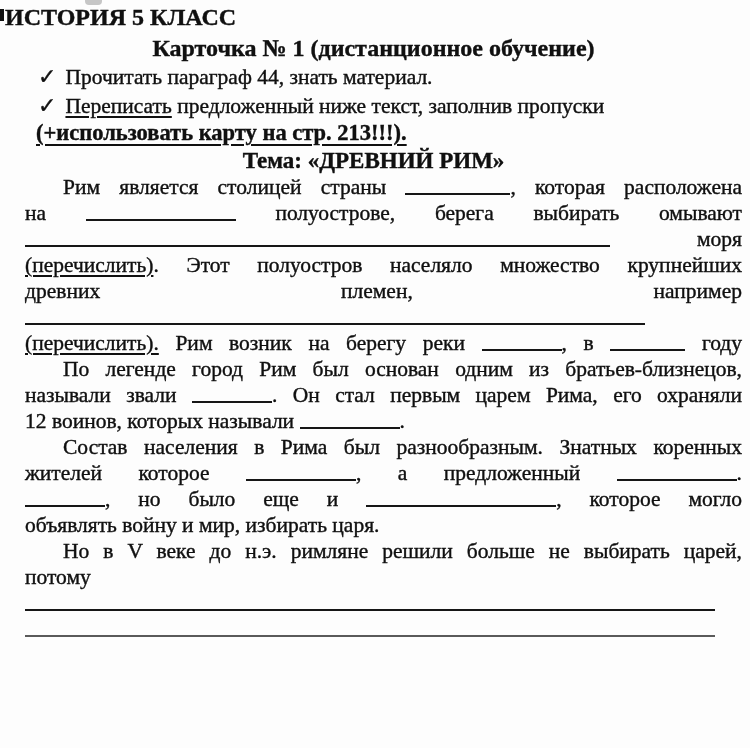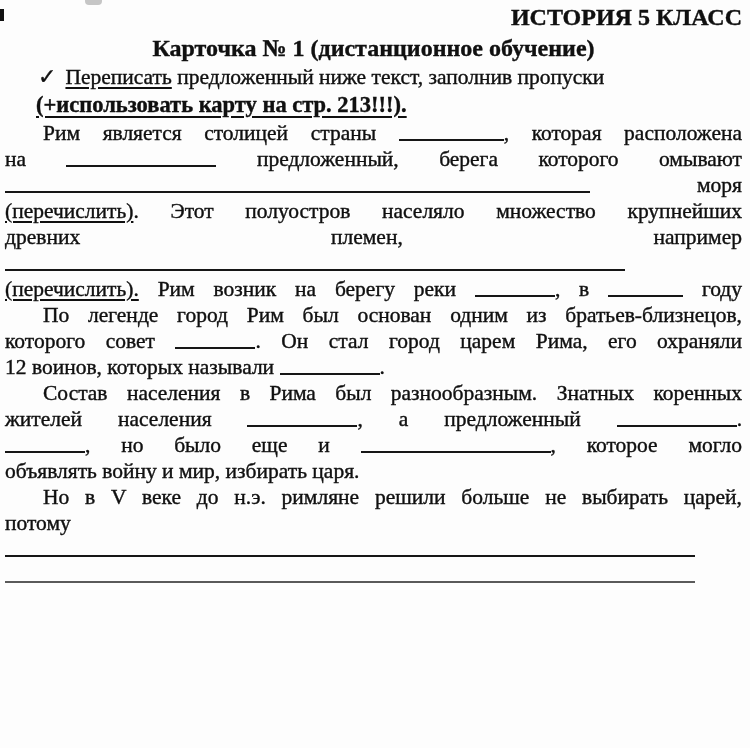--- a/index.html
+++ b/index.html
@@ -6,39 +6,39 @@
   body{
     width:750px;height:748px;
     background:#fdfdfd;
     font-family:"Liberation Serif","DejaVu Serif",serif;
     color:#101010;
     -webkit-text-stroke:0.4px #101010;
     overflow:hidden;
     position:relative;
   }
   .page{padding:2px 8px 0 5px;}
-  .title{font-size:24px;font-weight:bold;text-align:right;line-height:31px;}
+  .title{font-size:24px;font-weight:bold;text-align:left;line-height:31px;}
   .subtitle{font-size:24px;font-weight:bold;text-align:center;line-height:30px;}
   .task-heading-row{line-height:29px;padding-left:2px;}
   .task-heading{
     font-size:23px;font-weight:bold;
     text-decoration:underline;text-decoration-thickness:2px;text-underline-offset:4px;
   }
   .check-item{font-size:21.5px;line-height:27.5px;padding-left:33px;}
   .check-icon{display:inline-block;margin-right:9px;font-size:22px;}
   .note-row{line-height:26px;padding-left:31px;}
   .note{
     font-size:22.5px;font-weight:bold;
     text-decoration:underline;text-decoration-thickness:2px;text-underline-offset:4px;text-align:center;
   }
   .theme{font-size:23px;font-weight:bold;text-align:center;line-height:26px;}
   .doc-body{margin-top:0;}
   .bodyline{
     font-size:21.5px;line-height:26px;
-    text-align:justify;text-align-last:justify;
+    text-align:justify;text-align-last:justify;margin-left:20px;
   }
   .bodyline.left{text-align:left;text-align-last:auto;}
   .bodyline.indent{text-indent:38px;}
   .useg{text-decoration:underline;text-decoration-thickness:2px;text-underline-offset:3px;}
   .blank{
     display:inline-block;height:2px;background:#161616;
     vertical-align:baseline;margin-bottom:-1px;
   }
   .blank.light{background:#5a5a5a;height:2px;}
   .artifact-edge{position:absolute;left:0;top:9px;width:4px;height:12px;background:#111;}
@@ -47,38 +47,40 @@
 </head>
 <body>
 
 <div class="artifact-top"></div>
 <div class="artifact-edge"></div>
 
 <div class="page">
   <div class="title">ИСТОРИЯ 5 КЛАСС</div>
   <div class="subtitle">Карточка № 1 (дистанционное обучение)</div>
   <div id="checklist">
+      <div class="check-item"><span class="check-icon">✓</span><span>Прочитать параграф 44, знать материал.</span></div>
       <div class="check-item"><span class="check-icon">✓</span><span class="useg">Переписать</span><span> предложенный ниже текст, заполнив пропуски</span></div>
     </div>
   <div class="note-row">
     <span class="note">(+использовать карту на стр. 213!!!).</span>
   </div>
+  <div class="theme">Тема: «ДРЕВНИЙ РИМ»</div>
   <div class="doc-body" id="doc-body">
       <div class="bodyline indent"><span>Рим является столицей страны </span><span class="blank" style="width: 105px;"></span><span>, которая расположена</span></div>
-      <div class="bodyline"><span>на </span><span class="blank" style="width: 150px;"></span><span> предложенный, берега которого омывают</span></div>
+      <div class="bodyline"><span>на </span><span class="blank" style="width: 150px;"></span><span> полуострове, берега выбирать омывают</span></div>
       <div class="bodyline"><span class="blank" style="width: 585px;"></span><span> моря</span></div>
       <div class="bodyline"><span class="useg">(перечислить)</span><span>. Этот полуостров населяло множество крупнейших</span></div>
       <div class="bodyline"><span>древних племен, например</span></div>
       <div class="bodyline left"><span class="blank" style="width: 620px;"></span></div>
       <div class="bodyline"><span class="useg">(перечислить).</span><span> Рим возник на берегу реки </span><span class="blank" style="width: 80px;"></span><span>, в </span><span class="blank" style="width: 75px;"></span><span> году</span></div>
       <div class="bodyline indent"><span>По легенде город Рим был основан одним из братьев-близнецов,</span></div>
-      <div class="bodyline"><span>которого совет </span><span class="blank" style="width: 80px;"></span><span>. Он стал город царем Рима, его охраняли</span></div>
+      <div class="bodyline"><span>называли звали </span><span class="blank" style="width: 80px;"></span><span>. Он стал первым царем Рима, его охраняли</span></div>
       <div class="bodyline left"><span>12 воинов, которых называли </span><span class="blank" style="width: 100px;"></span><span>.</span></div>
       <div class="bodyline indent"><span>Состав населения в Рима был разнообразным. Знатных коренных</span></div>
-      <div class="bodyline"><span>жителей населения </span><span class="blank" style="width: 110px;"></span><span>, а предложенный </span><span class="blank" style="width: 120px;"></span><span>.</span></div>
+      <div class="bodyline"><span>жителей которое </span><span class="blank" style="width: 110px;"></span><span>, а предложенный </span><span class="blank" style="width: 120px;"></span><span>.</span></div>
       <div class="bodyline"><span class="blank" style="width: 80px;"></span><span>, но было еще и </span><span class="blank" style="width: 190px;"></span><span>, которое могло</span></div>
       <div class="bodyline left"><span>объявлять войну и мир, избирать царя.</span></div>
       <div class="bodyline indent"><span>Но в V веке до н.э. римляне решили больше не выбирать царей,</span></div>
       <div class="bodyline left"><span>потому</span></div>
       <div class="bodyline left"><span class="blank" style="width: 690px;"></span></div>
       <div class="bodyline left"><span class="blank light" style="width: 690px;"></span></div>
     </div>
 </div>
 
 </body></html>

